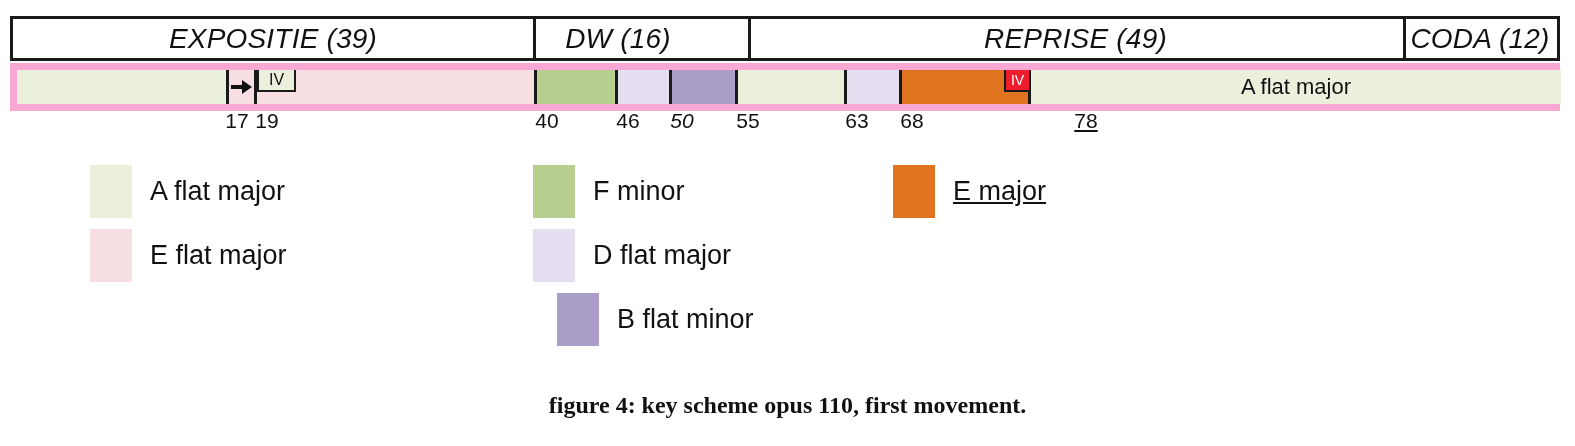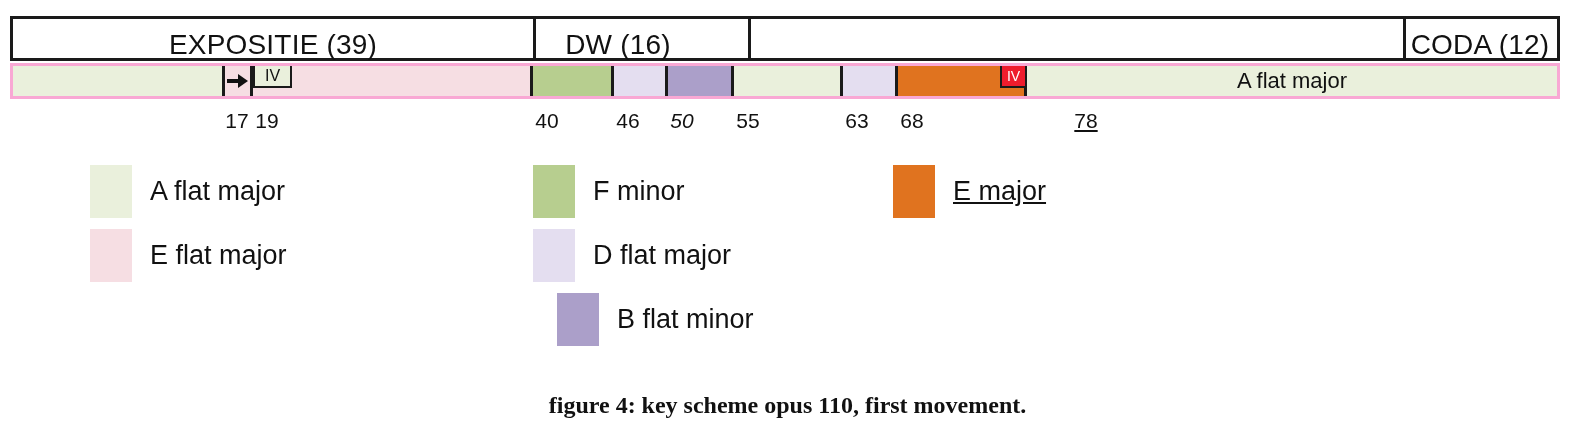--- a/index.html
+++ b/index.html
@@ -3,32 +3,32 @@
 <meta charset="utf-8">
 <style>
   html,body{margin:0;padding:0;background:#ffffff;}
   body{width:1575px;height:446px;position:relative;overflow:hidden;
        font-family:"Liberation Sans",sans-serif;color:#111;}
   .canvas{position:absolute;left:0;top:0;width:1575px;height:446px;}
 
   
   .header-row{position:absolute;left:10px;top:16px;width:1550px;height:45px;
               box-sizing:border-box;border:3px solid #1a1a1a;background:#fff;}
-  .header-cell{position:absolute;top:6px;height:100%;display:flex;align-items:center;
-               justify-content:center;font-size:28px;letter-spacing:.2px;}
+  .header-cell{position:absolute;top:0;height:100%;display:flex;align-items:center;
+               justify-content:center;font-size:28px;letter-spacing:.2px;font-style:italic;}
   .hc-expositie{left:0;width:520px;}
   .hc-dw{left:520px;width:170px;}
   .hc-reprise{left:735px;width:655px;}
   .hc-coda{left:1390px;width:154px;}
   .header-div{position:absolute;top:0;bottom:0;width:3px;background:#1a1a1a;}
   .hd-1{left:520px;} .hd-2{left:735px;} .hd-3{left:1390px;}
 
   
-  .bar-row{position:absolute;left:10px;top:63px;width:1550px;height:36px;
-           box-sizing:border-box;border:3px solid #f9a8d4;background:#fff;}
+  .bar-row{position:absolute;left:10px;top:63px;width:1550px;height:48px;
+           box-sizing:border-box;border:7px solid #f9a8d4;background:#fff;}
   .seg{position:absolute;top:0;height:100%;box-sizing:border-box;
        border-right:3px solid #1a1a1a;}
   .seg-1{left:0;width:212px;}
   .seg-2{left:212px;width:28px;}
   .seg-3{left:240px;width:280px;}
   .seg-4{left:520px;width:81px;}
   .seg-5{left:601px;width:54px;}
   .seg-6{left:655px;width:66px;}
   .seg-7{left:721px;width:109px;}
   .seg-8{left:830px;width:55px;}
@@ -65,20 +65,21 @@
            font-family:"Liberation Serif",serif;font-weight:bold;font-size:24px;}
 </style>
 </head>
 <body>
 
 <div class="canvas">
 
   <div class="header-row">
     <div class="header-cell hc-expositie">EXPOSITIE (39)</div>
     <div class="header-cell hc-dw">DW (16)</div>
+    <div class="header-cell hc-reprise">REPRISE (49)</div>
     <div class="header-cell hc-coda">CODA (12)</div>
     <div class="header-div hd-1"></div>
     <div class="header-div hd-2"></div>
     <div class="header-div hd-3"></div>
   </div>
 
   <div class="bar-row">
     <div class="seg seg-1" style="background-color: rgb(234, 240, 220);"></div>
     <div class="seg seg-2" style="background-color: rgb(246, 222, 227);"></div>
     <div class="seg seg-3" style="background-color: rgb(246, 222, 227);"></div>

